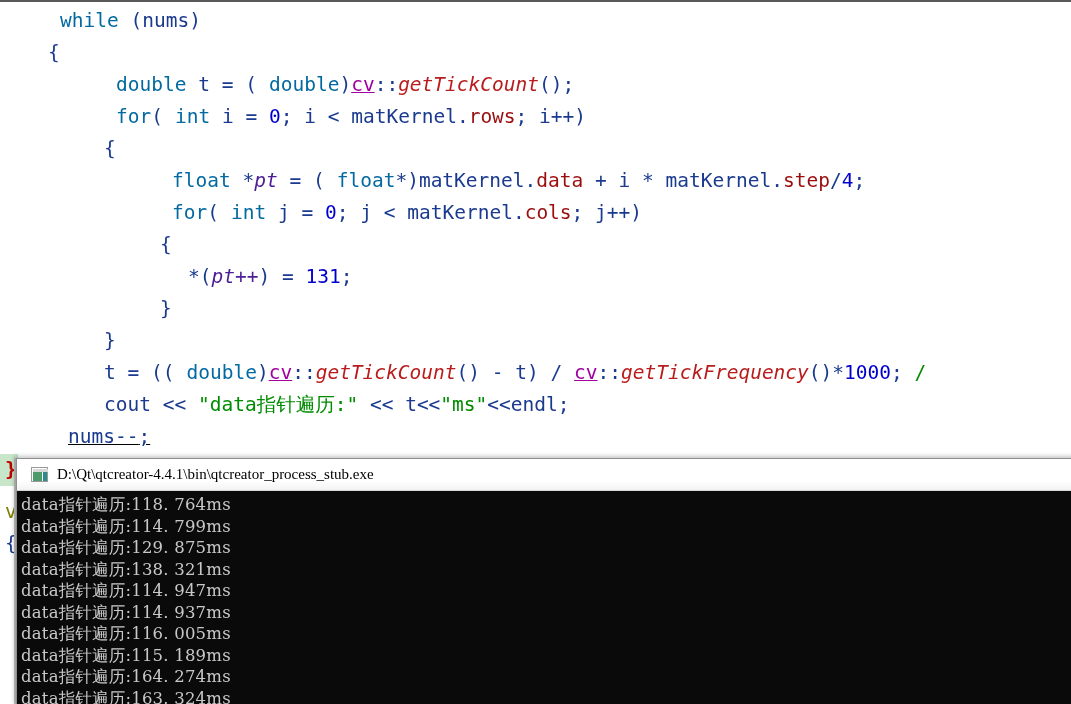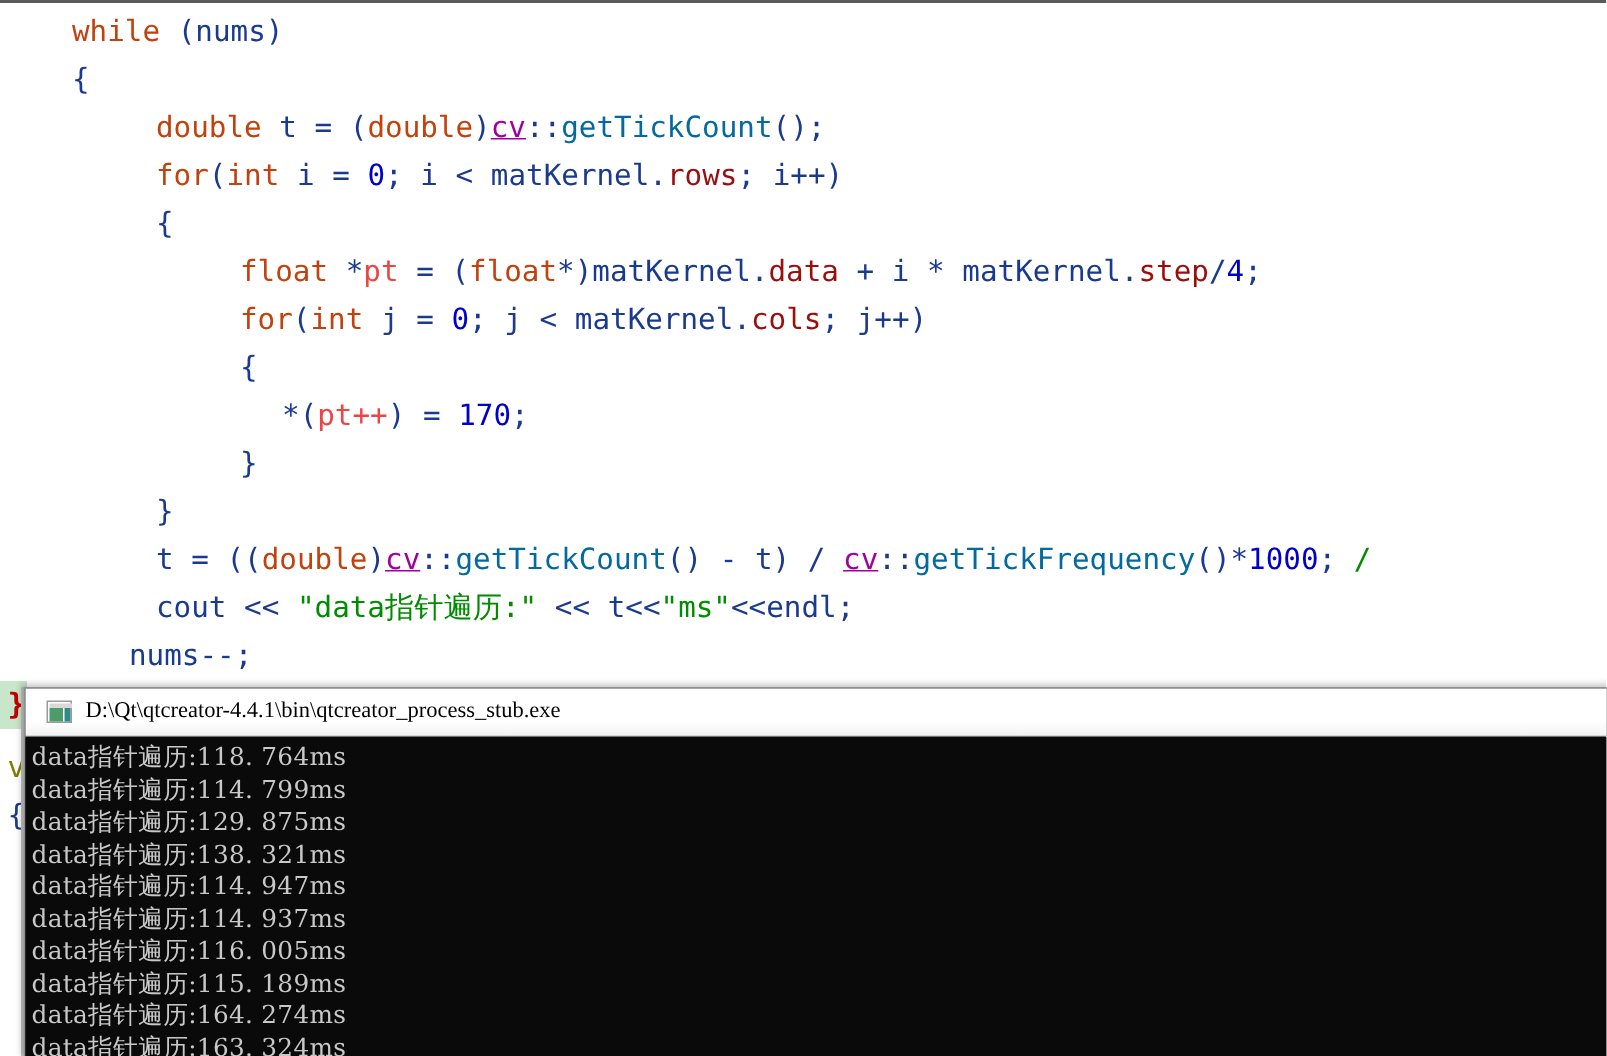--- a/index.html
+++ b/index.html
@@ -41,30 +41,30 @@
     left: 0;
     height: 32px;
     line-height: 32px;
     white-space: pre;
     font-family: "DejaVu Sans Mono", monospace;
     font-size: 19.5px;
     letter-spacing: 0px;
   }
 
   
-  .t-kw   { color: #c2410c; }
+  .t-kw   { color: #0369a1; margin-left: 12px; }
   .t-id   { color: #1a3a8f; text-align: right; }
   .t-punc { color: #1a3a8f; }
   .t-ns   { color: #a000a0; text-decoration: underline; }
-  .t-fn   { color: #0369a1; }
+  .t-fn   { color: #b91c1c; font-style: italic; }
   .t-num  { color: #0000cd; }
   .t-mem  { color: #9c0d0d; text-align: right; }
   .t-str  { color: #008c00; }
   .t-cmt  { color: #008c00; }
-  .t-var  { color: #ef4444; }
+  .t-var  { color: #4c1d95; font-style: italic; }
   .t-op   { color: #1a3a8f; }
   .t-plain{ color: #000000; }
 
   
   #behind-console {
     position: absolute;
     left: 0;
     top: 452px;
     width: 18px;
     height: 252px;
@@ -184,26 +184,26 @@
 
   <div id="code-editor">
       <div class="code-line" style="top: 3px; padding-left: 48px;"><span class="t-kw">while</span><span class="t-plain"> </span><span class="t-punc">(</span><span class="t-id">nums</span><span class="t-punc">)</span></div>
       <div class="code-line" style="top: 35px; padding-left: 48px;"><span class="t-punc">{</span></div>
       <div class="code-line" style="top: 67px; padding-left: 104px;"><span class="t-kw">double</span><span class="t-plain"> </span><span class="t-id">t</span><span class="t-plain"> </span><span class="t-op">=</span><span class="t-plain"> </span><span class="t-punc">(</span><span class="t-kw">double</span><span class="t-punc">)</span><span class="t-ns">cv</span><span class="t-punc">::</span><span class="t-fn">getTickCount</span><span class="t-punc">();</span></div>
       <div class="code-line" style="top: 99px; padding-left: 104px;"><span class="t-kw">for</span><span class="t-punc">(</span><span class="t-kw">int</span><span class="t-plain"> </span><span class="t-id">i</span><span class="t-plain"> </span><span class="t-op">=</span><span class="t-plain"> </span><span class="t-num">0</span><span class="t-punc">;</span><span class="t-plain"> </span><span class="t-id">i</span><span class="t-plain"> </span><span class="t-op">&lt;</span><span class="t-plain"> </span><span class="t-id">matKernel</span><span class="t-punc">.</span><span class="t-mem">rows</span><span class="t-punc">;</span><span class="t-plain"> </span><span class="t-id">i++</span><span class="t-punc">)</span></div>
       <div class="code-line" style="top: 131px; padding-left: 104px;"><span class="t-punc">{</span></div>
       <div class="code-line" style="top: 163px; padding-left: 160px;"><span class="t-kw">float</span><span class="t-plain"> </span><span class="t-op">*</span><span class="t-var">pt</span><span class="t-plain"> </span><span class="t-op">=</span><span class="t-plain"> </span><span class="t-punc">(</span><span class="t-kw">float</span><span class="t-op">*</span><span class="t-punc">)</span><span class="t-id">matKernel</span><span class="t-punc">.</span><span class="t-mem">data</span><span class="t-plain"> </span><span class="t-op">+</span><span class="t-plain"> </span><span class="t-id">i</span><span class="t-plain"> </span><span class="t-op">*</span><span class="t-plain"> </span><span class="t-id">matKernel</span><span class="t-punc">.</span><span class="t-mem">step</span><span class="t-op">/</span><span class="t-num">4</span><span class="t-punc">;</span></div>
       <div class="code-line" style="top: 195px; padding-left: 160px;"><span class="t-kw">for</span><span class="t-punc">(</span><span class="t-kw">int</span><span class="t-plain"> </span><span class="t-id">j</span><span class="t-plain"> </span><span class="t-op">=</span><span class="t-plain"> </span><span class="t-num">0</span><span class="t-punc">;</span><span class="t-plain"> </span><span class="t-id">j</span><span class="t-plain"> </span><span class="t-op">&lt;</span><span class="t-plain"> </span><span class="t-id">matKernel</span><span class="t-punc">.</span><span class="t-mem">cols</span><span class="t-punc">;</span><span class="t-plain"> </span><span class="t-id">j++</span><span class="t-punc">)</span></div>
       <div class="code-line" style="top: 227px; padding-left: 160px;"><span class="t-punc">{</span></div>
-      <div class="code-line" style="top: 259px; padding-left: 188px;"><span class="t-op">*</span><span class="t-punc">(</span><span class="t-var">pt++</span><span class="t-punc">)</span><span class="t-plain"> </span><span class="t-op">=</span><span class="t-plain"> </span><span class="t-num">170</span><span class="t-punc">;</span></div>
+      <div class="code-line" style="top: 259px; padding-left: 188px;"><span class="t-op">*</span><span class="t-punc">(</span><span class="t-var">pt++</span><span class="t-punc">)</span><span class="t-plain"> </span><span class="t-op">=</span><span class="t-plain"> </span><span class="t-num">131</span><span class="t-punc">;</span></div>
       <div class="code-line" style="top: 291px; padding-left: 160px;"><span class="t-punc">}</span></div>
       <div class="code-line" style="top: 323px; padding-left: 104px;"><span class="t-punc">}</span></div>
       <div class="code-line" style="top: 355px; padding-left: 104px;"><span class="t-id">t</span><span class="t-plain"> </span><span class="t-op">=</span><span class="t-plain"> </span><span class="t-punc">((</span><span class="t-kw">double</span><span class="t-punc">)</span><span class="t-ns">cv</span><span class="t-punc">::</span><span class="t-fn">getTickCount</span><span class="t-punc">()</span><span class="t-plain"> </span><span class="t-op">-</span><span class="t-plain"> </span><span class="t-id">t</span><span class="t-punc">)</span><span class="t-plain"> </span><span class="t-op">/</span><span class="t-plain"> </span><span class="t-ns">cv</span><span class="t-punc">::</span><span class="t-fn">getTickFrequency</span><span class="t-punc">()</span><span class="t-op">*</span><span class="t-num">1000</span><span class="t-punc">;</span><span class="t-plain"> </span><span class="t-cmt">/</span></div>
       <div class="code-line" style="top: 387px; padding-left: 104px;"><span class="t-id">cout</span><span class="t-plain"> </span><span class="t-op">&lt;&lt;</span><span class="t-plain"> </span><span class="t-str">"data指针遍历:"</span><span class="t-plain"> </span><span class="t-op">&lt;&lt;</span><span class="t-plain"> </span><span class="t-id">t</span><span class="t-op">&lt;&lt;</span><span class="t-str">"ms"</span><span class="t-op">&lt;&lt;</span><span class="t-id">endl</span><span class="t-punc">;</span></div>
-      <div class="code-line" style="top: 419px; padding-left: 86px;"><span class="t-id">nums--</span><span class="t-punc">;</span></div>
+      <div class="code-line" style="top: 419px; padding-left: 68px; text-decoration: underline;"><span class="t-id">nums--</span><span class="t-punc">;</span></div>
     </div>
 
   <div id="behind-console">
       <div class="sliver-line s-red sliver-hl" style="top: 2px;">}</div>
       <div class="sliver-line s-kw" style="top: 44px;">v</div>
       <div class="sliver-line s-br" style="top: 76px;">{</div>
     </div>
 
   <div id="editor-left-edge"></div>
 

